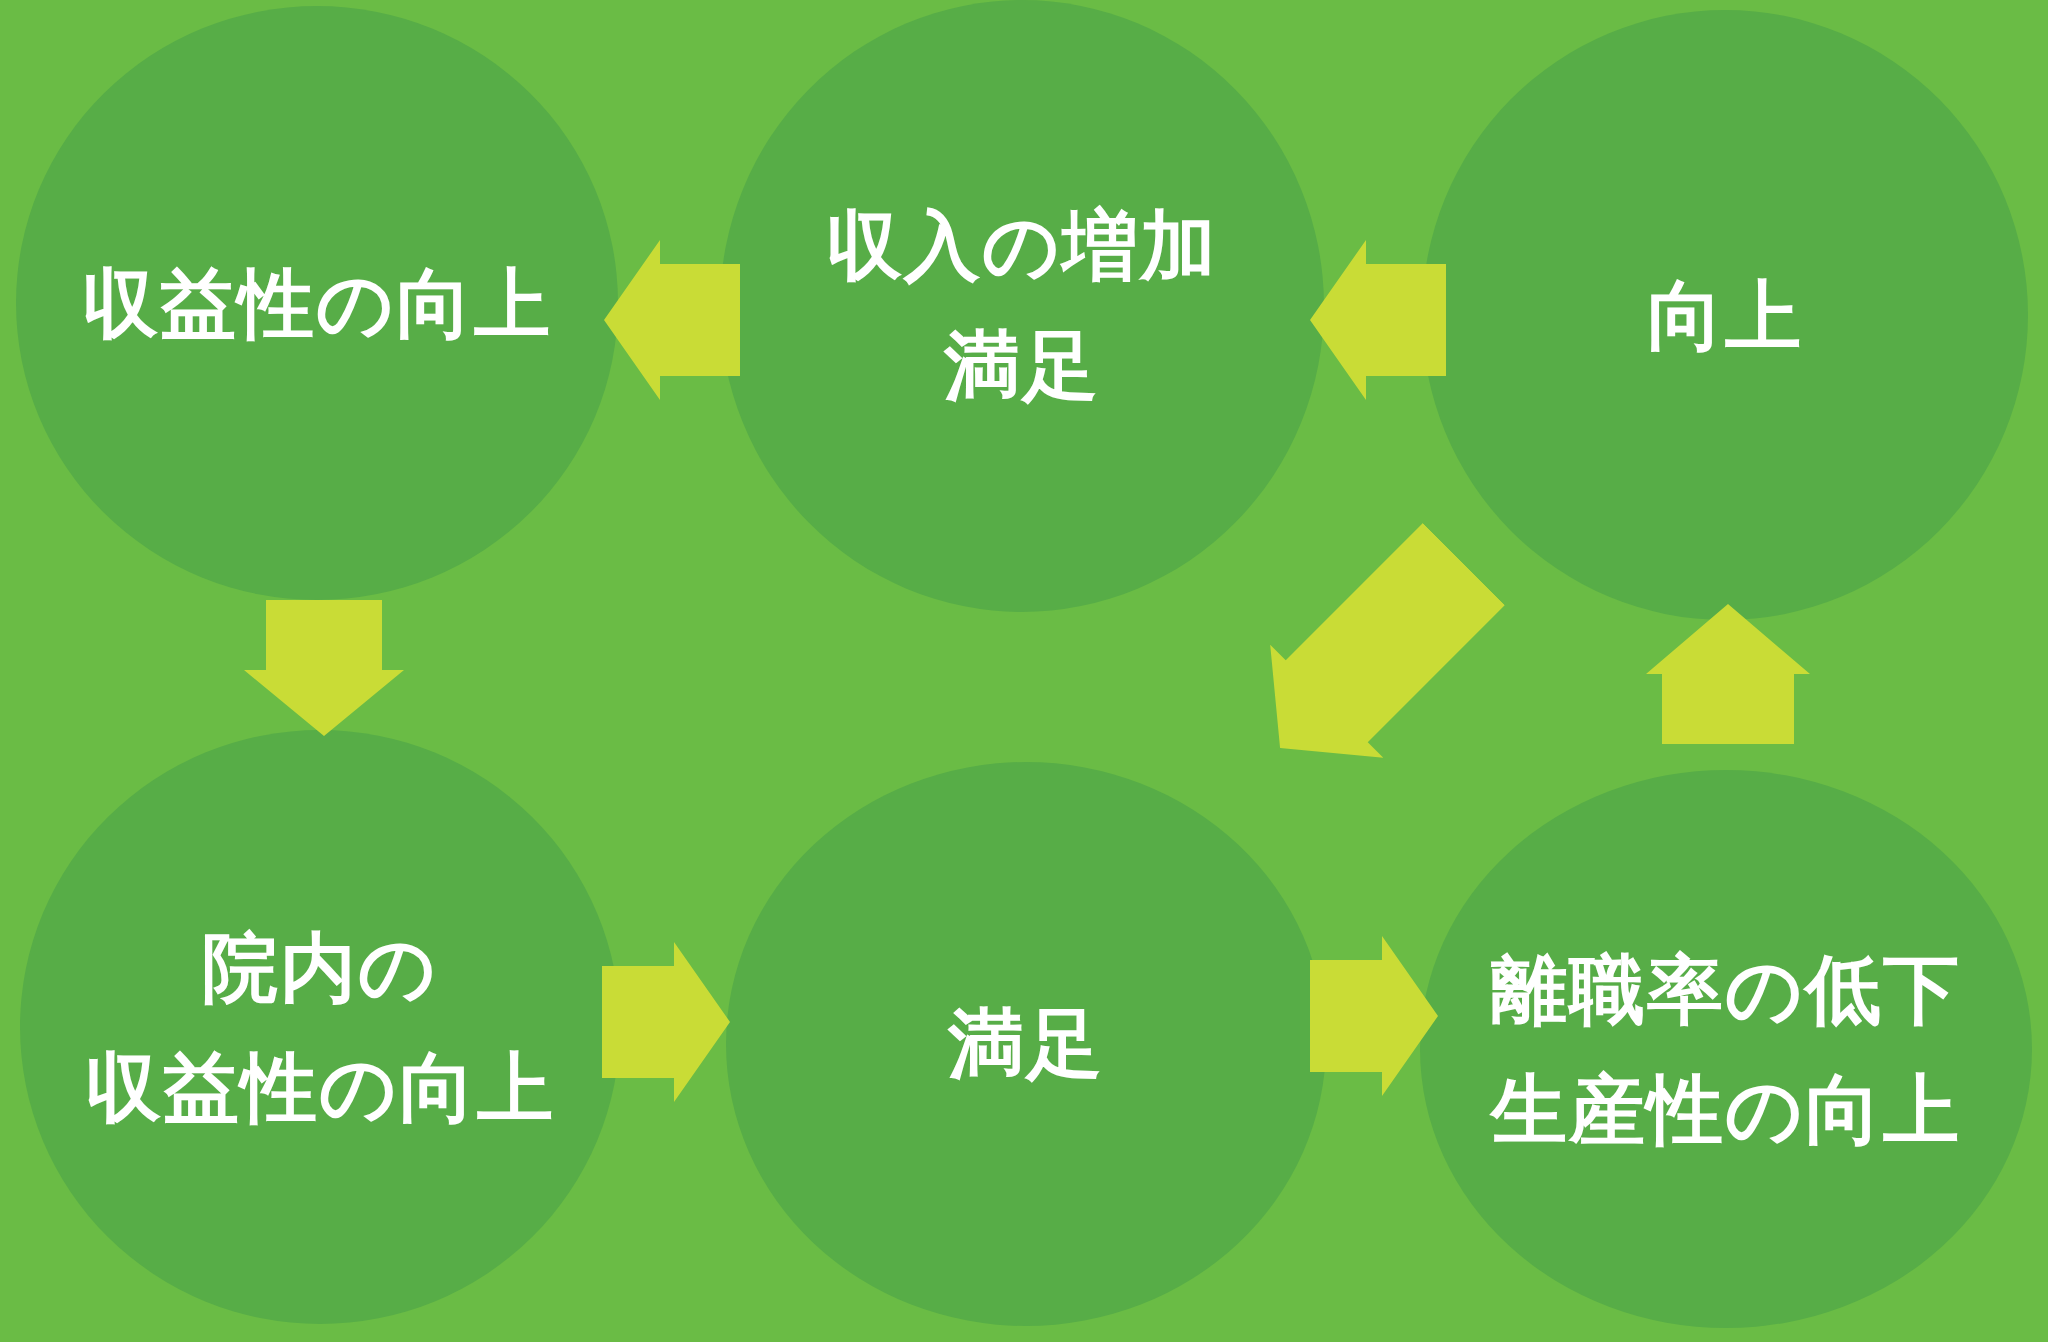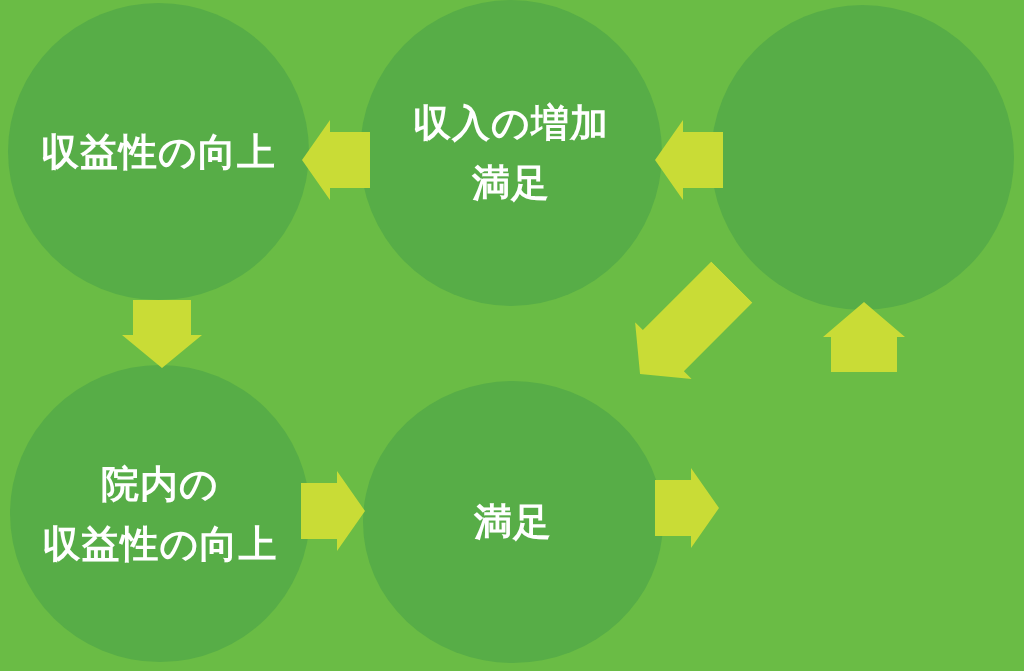--- a/index.html
+++ b/index.html
@@ -86,31 +86,36 @@
   <div class="node node-profit">
     <div class="line">収益性の向上</div>
   </div>
 
   <div class="node node-patient">
     <div class="line">収入の増加</div>
     <div class="line">満足</div>
   </div>
 
   <div class="node node-quality">
+    <div class="line">向上</div>
   </div>
 
   <div class="node node-service">
     <div class="line">院内の</div>
     <div class="line">収益性の向上</div>
   </div>
 
   <div class="node node-staff">
     <div class="line">満足</div>
   </div>
 
+  <div class="node node-turnover">
+    <div class="line">離職率の低下</div>
+    <div class="line">生産性の向上</div>
+  </div>
 
   <div class="arrow arrow-left arrow-quality-to-patient"></div>
   <div class="arrow arrow-left arrow-patient-to-profit"></div>
   <div class="arrow arrow-down arrow-profit-to-service"></div>
   <div class="arrow arrow-right arrow-service-to-staff"></div>
   <div class="arrow arrow-right arrow-staff-to-turnover"></div>
   <div class="arrow arrow-up arrow-turnover-to-quality"></div>
   <div class="arrow arrow-diagonal arrow-quality-to-staff"></div>
 
 </div>

